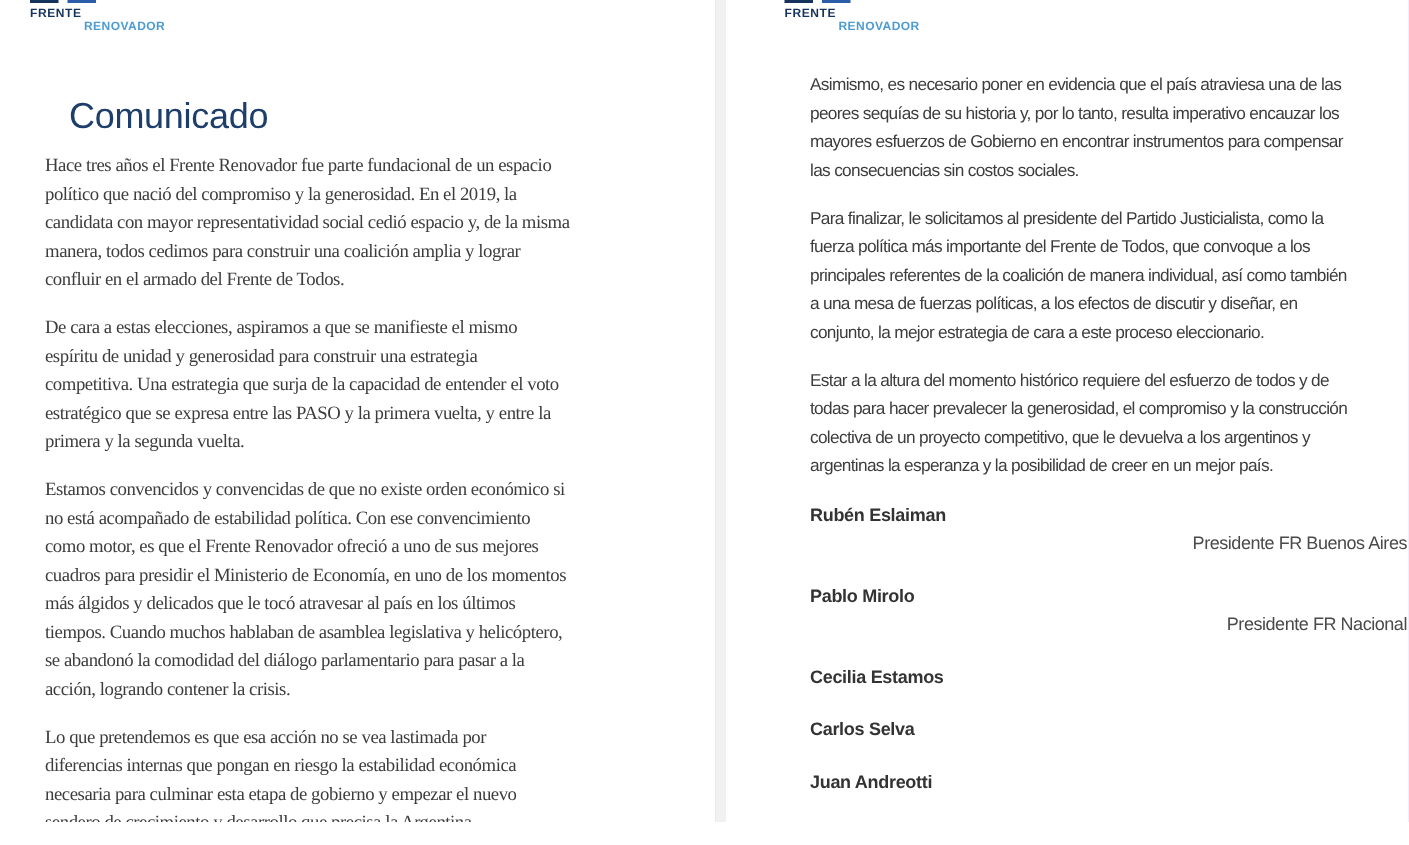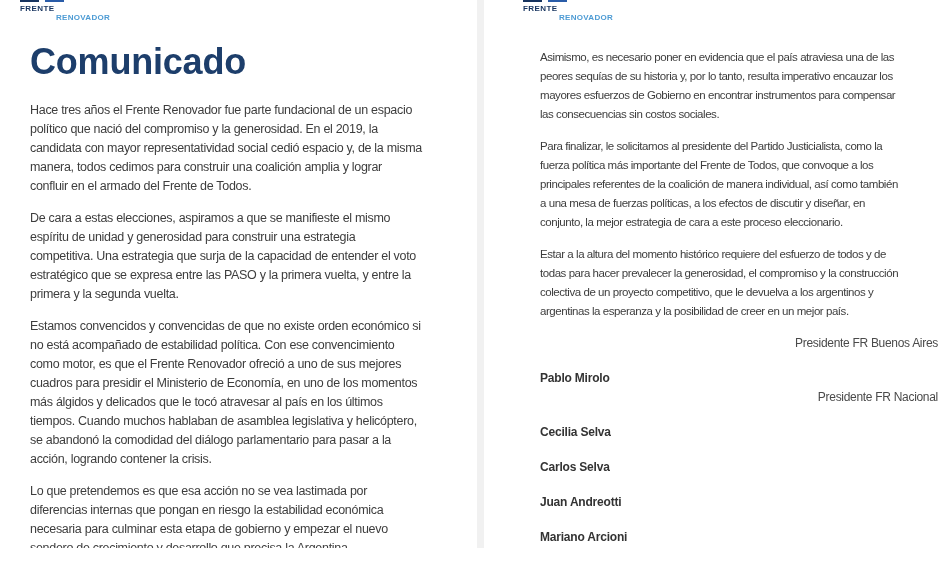--- a/index.html
+++ b/index.html
@@ -37,37 +37,38 @@
     font-size: 8px; font-weight: bold; letter-spacing: 0.4px;
     color: #16335e; line-height: 9px;
   }
   .logo-line2 {
     font-size: 8px; font-weight: bold; letter-spacing: 0.3px;
     color: #4d9bd4; line-height: 9px; margin-left: 36px;
   }
   .title {
     position: absolute;
     left: 30px; top: 46px;
-    margin: 0;
-    font-size: 36px; line-height: 32px;
-    font-weight: bold;
+    margin: 16px;
+    font-size: 24px; line-height: 32px;
+    font-weight: normal;
     color: #1d3e6b;
     letter-spacing: -0.2px;
   }
   .body-left {
     position: absolute;
     left: 30px; top: 101px;
     width: 443px;
   }
   .body-left p {
     margin: 0 0 13px 0;
     font-size: 12.5px; line-height: 19px;
     letter-spacing: -0.3px;
     color: #3d3d3d;
     white-space: pre-line;
+    font-family: Liberation Serif, serif;
   }
   .body-right {
     position: absolute;
     left: 56px; top: 48px;
     width: 398px;
   }
   .body-right p {
     margin: 0 16px 13px 0;
     font-size: 11.5px; line-height: 19px;
     letter-spacing: -0.45px;
@@ -154,28 +155,29 @@
 principales referentes de la coalición de manera individual, así como también
 a una mesa de fuerzas políticas, a los efectos de discutir y diseñar, en
 conjunto, la mejor estrategia de cara a este proceso eleccionario.</p>
       <p>Estar a la altura del momento histórico requiere del esfuerzo de todos y de
 todas para hacer prevalecer la generosidad, el compromiso y la construcción
 colectiva de un proyecto competitivo, que le devuelva a los argentinos y
 argentinas la esperanza y la posibilidad de creer en un mejor país.</p>
 
       <div class="signatures">
         <div class="sig">
+          <div class="sig-name">Rubén Eslaiman</div>
           <div class="sig-role">Presidente FR Buenos Aires</div>
         </div>
         <div class="sig">
           <div class="sig-name">Pablo Mirolo</div>
           <div class="sig-role">Presidente FR Nacional</div>
         </div>
         <div class="sig">
-          <div class="sig-name">Cecilia Selva</div>
+          <div class="sig-name">Cecilia Estamos</div>
         </div>
         <div class="sig">
           <div class="sig-name">Carlos Selva</div>
         </div>
         <div class="sig">
           <div class="sig-name">Juan Andreotti</div>
         </div>
         <div class="sig">
           <div class="sig-name">Mariano Arcioni</div>
         </div>

